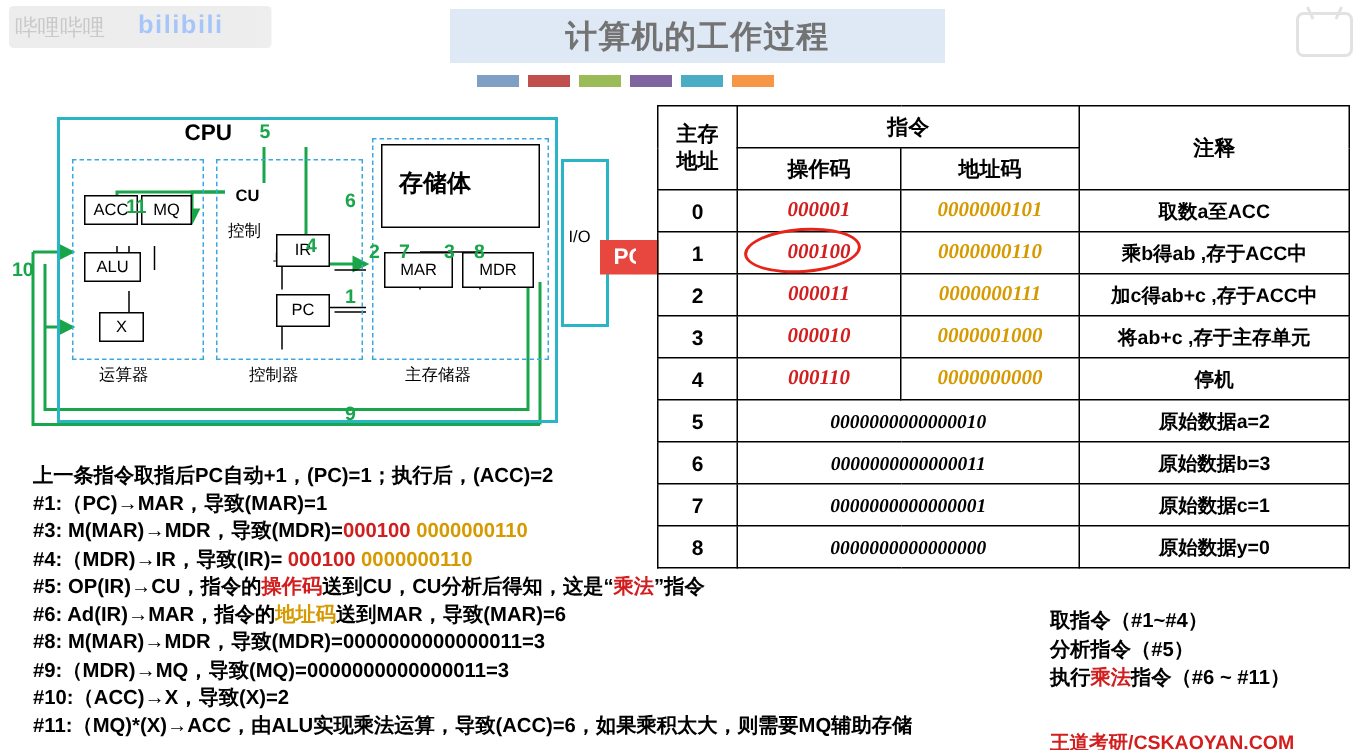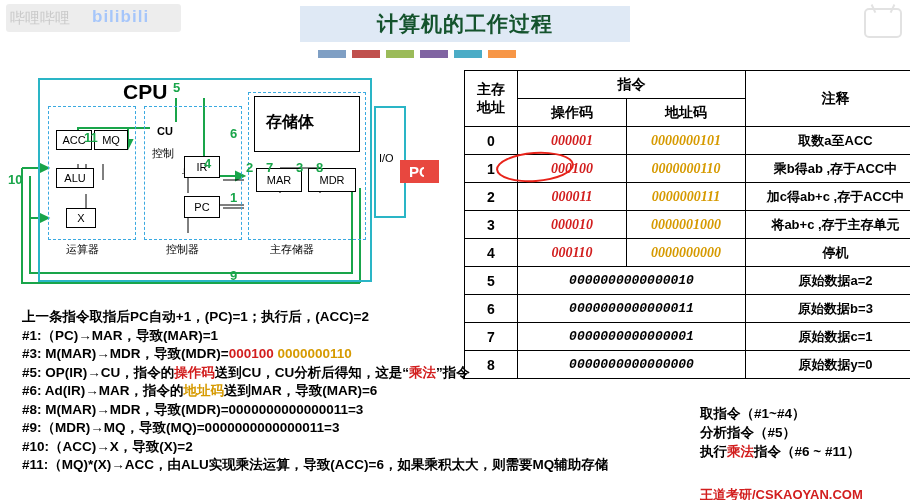--- a/index.html
+++ b/index.html
@@ -1,55 +1,55 @@
 <!DOCTYPE html>
 <html><head>
 <meta charset="utf-8">
 <style>
   html,body{margin:0;padding:0;}
   body{width:910px;height:500px;background:#ffffff;font-family:"Liberation Sans",sans-serif;overflow:hidden;position:relative;}
 
   
   .title-bar{position:absolute;left:300px;top:6px;width:330px;height:36px;background:#dfe9f5;display:flex;align-items:center;justify-content:center;}
-  .title-bar .t{color:#14532d;font-size:21px;font-weight:bold;letter-spacing:1px;}
+  .title-bar .t{color:#737373;font-size:21px;font-weight:bold;letter-spacing:1px;}
   .swatches{position:absolute;left:318px;top:50px;display:flex;gap:6px;}
   .sw{width:28px;height:8px;}
 
   
   .wm{position:absolute;left:6px;top:4px;width:175px;height:28px;opacity:.45;}
   .wm .bg{position:absolute;inset:0;background:#d9d9d9;border-radius:3px;}
   .wm .txt{position:absolute;left:86px;top:3px;color:#3b82f6;font-size:17px;font-weight:bold;letter-spacing:1px;}
   .wm .txt2{position:absolute;left:4px;top:5px;color:#8a8a8a;font-size:15px;font-weight:normal;}
 
   
   .tv{position:absolute;right:8px;top:8px;width:34px;height:26px;border:2px solid #d0d0d0;border-radius:5px;opacity:.6;}
   .tv:before{content:"";position:absolute;left:6px;top:-8px;width:10px;height:9px;border-left:2px solid #d0d0d0;transform:rotate(-25deg);}
   .tv:after{content:"";position:absolute;right:6px;top:-8px;width:10px;height:9px;border-right:2px solid #d0d0d0;transform:rotate(25deg);}
 
   
   .diagram{position:absolute;left:8px;top:68px;width:410px;height:220px;}
   .cpu-box{position:absolute;left:30px;top:10px;width:330px;height:200px;border:2px solid #2ab5c6;}
-  .cpu-label{position:absolute;left:115px;top:12px;font-size:21px;font-weight:bold;color:#000;}
+  .cpu-label{position:absolute;left:115px;top:12px;font-size:15px;font-weight:bold;color:#000;}
   .dash{position:absolute;border:1px dashed #3aa9e0;}
   .solid{position:absolute;border:1px solid #000;}
   .blk{position:absolute;border:1px solid #000;display:flex;align-items:center;justify-content:center;font-size:11px;background:#fff;}
   .lbl{position:absolute;font-size:11px;color:#000;}
   .gnum{position:absolute;font-size:13px;color:#19a54a;font-weight:bold;}
 
   svg.lines{position:absolute;left:0;top:0;width:410px;height:230px;pointer-events:none;}
 
   
-  .tbl-wrap{position:absolute;left:464px;top:70px;width:418px;}
+  .tbl-wrap{position:absolute;left:438px;top:70px;width:418px;}
   table{border-collapse:collapse;width:462px;}
   td,th{border:1px solid #000;text-align:center;font-size:13px;padding:0;height:27px;}
   .hdr{font-weight:bold;font-size:14px;}
   .addr{width:52px;font-weight:bold;font-size:14px;}
   .op{width:108px;color:#d21e1e;font-weight:bold;font-family:"Liberation Serif",serif;font-style:italic;font-size:14px;}
   .adr{width:118px;color:#d69a00;font-weight:bold;font-family:"Liberation Serif",serif;font-style:italic;font-size:14px;}
-  .data{color:#000;font-weight:bold;font-family:Liberation Mono, monospace;font-style:italic;font-size:13px;}
+  .data{color:#000;font-weight:bold;font-family:Liberation Serif, serif;font-style:italic;font-size:13px;}
   .note{font-size:13px;font-weight:bold;}
   .pc-tag{position:absolute;left:400px;top:160px;background:#e8473f;color:#fff;font-weight:bold;font-size:15px;padding:3px 9px;}
   .pc-arrow{position:absolute;left:424px;top:161px;width:0;height:0;border-top:11px solid transparent;border-bottom:11px solid transparent;border-left:13px solid #e8473f;}
   .ellipse{position:absolute;left:496px;top:152px;width:74px;height:26px;border:2px solid #e8231a;border-radius:50%;transform:rotate(-4deg);}
 
   
   .steps{position:absolute;left:22px;top:308px;width:700px;font-size:13.5px;line-height:18.5px;color:#000;font-weight:bold;}
   .steps div{white-space:nowrap;}
   .red{color:#d21e1e;}
   .org{color:#d69a00;}
@@ -228,20 +228,21 @@
     </tr>
   </tbody>
     </table>
 </div>
 <div class="ellipse"></div>
 
 <div class="steps">
   <div>上一条指令取指后PC自动+1，(PC)=1；执行后，(ACC)=2</div>
   <div>#1:（PC)→MAR，导致(MAR)=1</div>
   <div>#3:  M(MAR)<span>→</span>MDR，导致(MDR)=<span class="red">000100</span> <span class="org">0000000110</span></div>
+  <div>#4:（MDR)<span>→</span>IR，导致(IR)= <span class="red">000100</span> <span class="org">0000000110</span></div>
   <div>#5:  OP(IR)<span>→</span>CU，指令的<span class="red">操作码</span>送到CU，CU分析后得知，这是“<span class="red">乘法</span>”指令</div>
   <div>#6:  Ad(IR)<span>→</span>MAR，指令的<span class="org">地址码</span>送到MAR，导致(MAR)=6</div>
   <div>#8:  M(MAR)→MDR，导致(MDR)=0000000000000011=3</div>
   <div>#9:（MDR)→MQ，导致(MQ)=0000000000000011=3</div>
   <div>#10:（ACC)→X，导致(X)=2</div>
   <div>#11:（MQ)*(X)→ACC，由ALU实现乘法运算，导致(ACC)=6，如果乘积太大，则需要MQ辅助存储</div>
 </div>
 
 <div class="right-notes">
   <div>取指令（#1~#4）</div>

